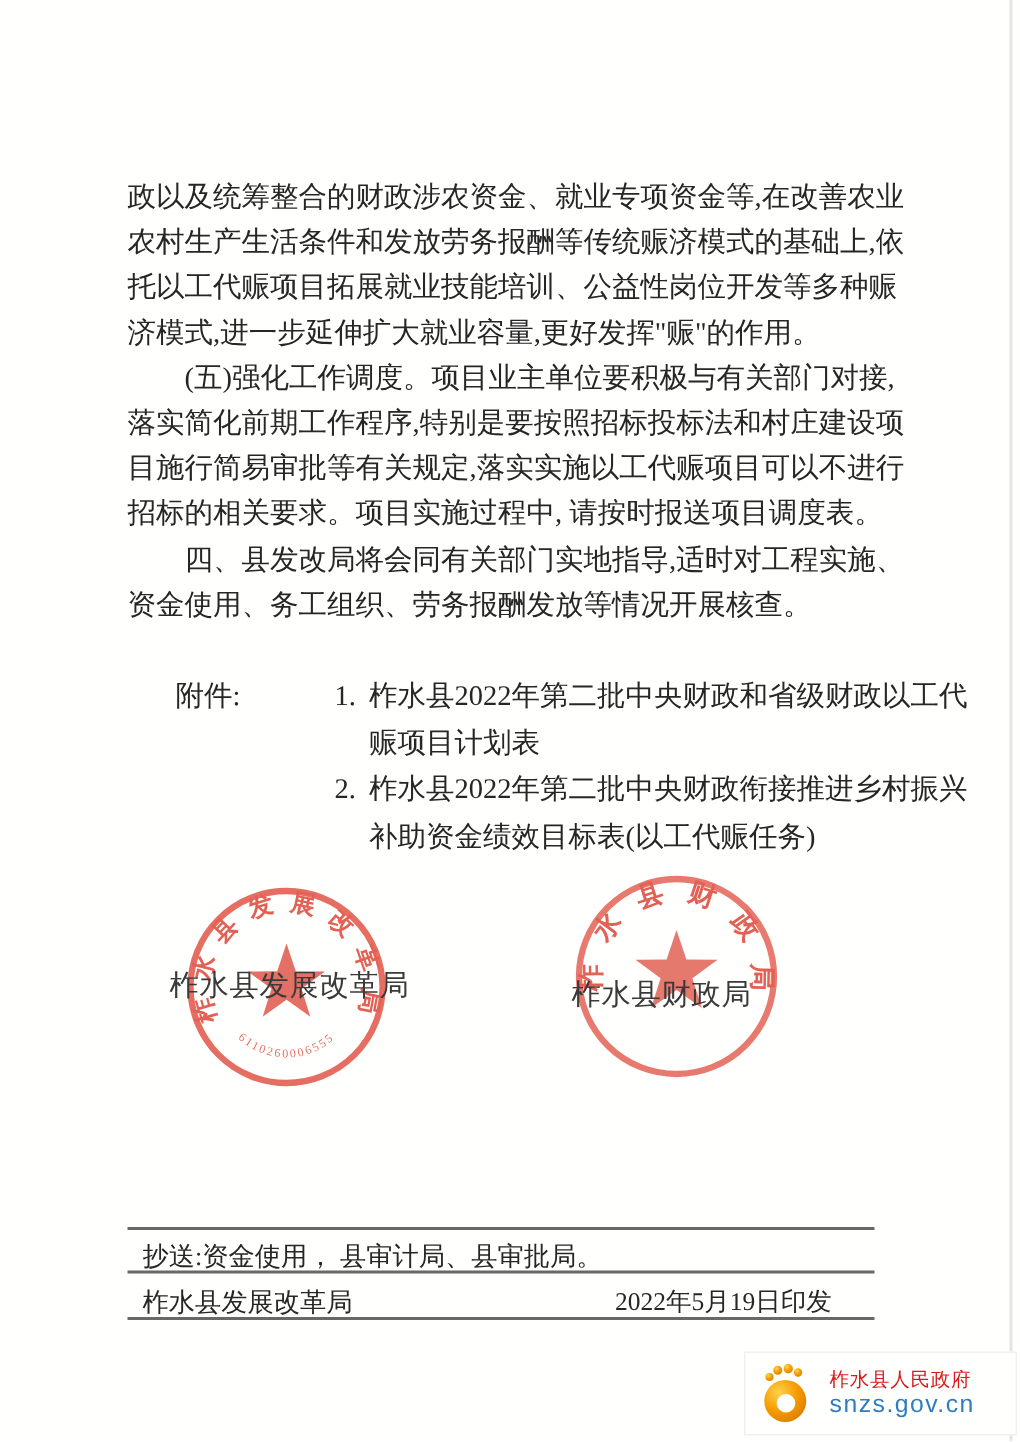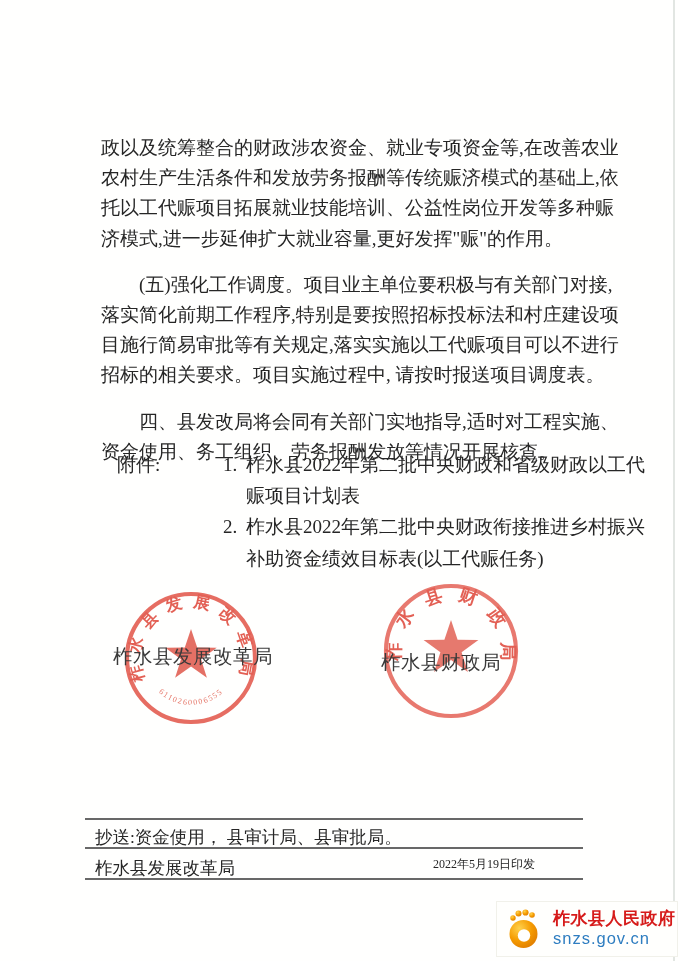--- a/index.html
+++ b/index.html
@@ -2,21 +2,21 @@
 <html><head>
 <meta charset="utf-8">
 <style>
   html,body{margin:0;padding:0;background:#ffffff;}
   .page{
     position:relative;width:680px;height:961px;background:#fffffe;
     font-family:"Liberation Serif","DejaVu Serif",serif;color:#262626;
     overflow:hidden;
   }
   .scan-edge{position:absolute;top:0;right:5px;width:2px;height:100%;background:#e2e6e2;}
-  p{margin:16px;font-family:Liberation Serif, serif;}
+  p{margin:0;font-family:Liberation Serif, serif;}
 
   
   .body-text{position:absolute;left:85px;top:117px;width:552px;font-size:19px;line-height:30.2px;}
   .para{white-space:pre-line;}
   .para.indent{text-indent:2em;}
 
   
   .attachments{position:absolute;left:117px;top:449px;font-size:19px;line-height:31.2px;display:flex;gap:44px;}
   .att-label{flex:none;width:62px;}
   .att-item{display:flex;}
@@ -34,30 +34,30 @@
   .agency-right{position:absolute;left:381px;top:649px;font-size:19.5px;letter-spacing:.5px;color:#3a3a3a;}
   .seal-date{position:absolute;left:381px;top:679px;font-size:19.5px;color:#3a3a3a;}
 
   
   .rule{position:absolute;left:85px;width:498px;height:2px;background:#686868;}
   .rule-1{top:818px;}
   .rule-2{top:847px;}
   .rule-3{top:878px;}
   .cc-line{position:absolute;left:95px;top:825px;font-size:17.5px;}
   .issuer{position:absolute;left:95px;top:856px;font-size:17.5px;}
-  .print-date{position:absolute;left:433px;top:856px;font-size:12px;}
+  .print-date{position:absolute;left:410px;top:856px;font-size:17px;}
 
   
   .gov-logo{
     position:absolute;left:496px;top:901px;width:182px;height:56px;
     background:#fffffd;border:1px solid #f1f1ea;box-sizing:border-box;
     display:flex;align-items:center;gap:9px;padding-left:7px;
   }
   .gov-texts{display:flex;flex-direction:column;line-height:1.18;}
-  .gov-name{color:#d61b1a;font-weight:bold;font-size:17px;letter-spacing:.5px;}
+  .gov-name{color:#d61b1a;font-weight:normal;font-size:13px;letter-spacing:.5px;}
   .gov-domain{color:#2e7dc0;font-weight:normal;font-size:16.5px;letter-spacing:1px;
     font-family:"Liberation Sans","DejaVu Sans",sans-serif;}
 </style>
 </head>
 <body>
 
 <div class="page">
 
   <div class="scan-edge"></div>
 

